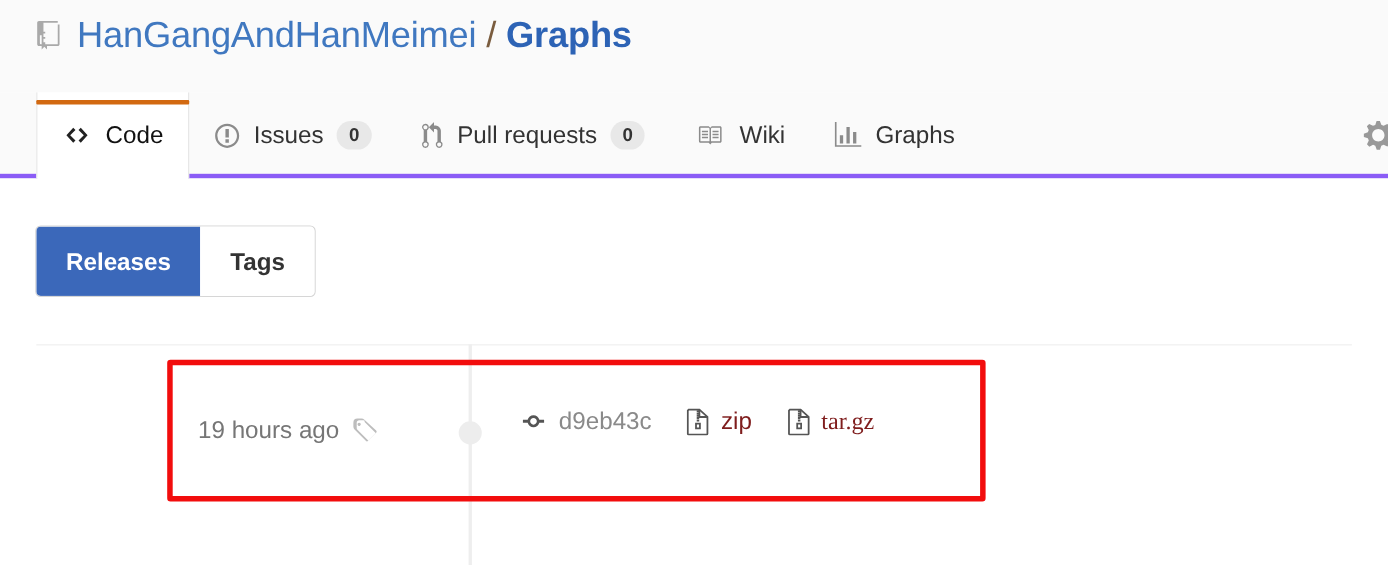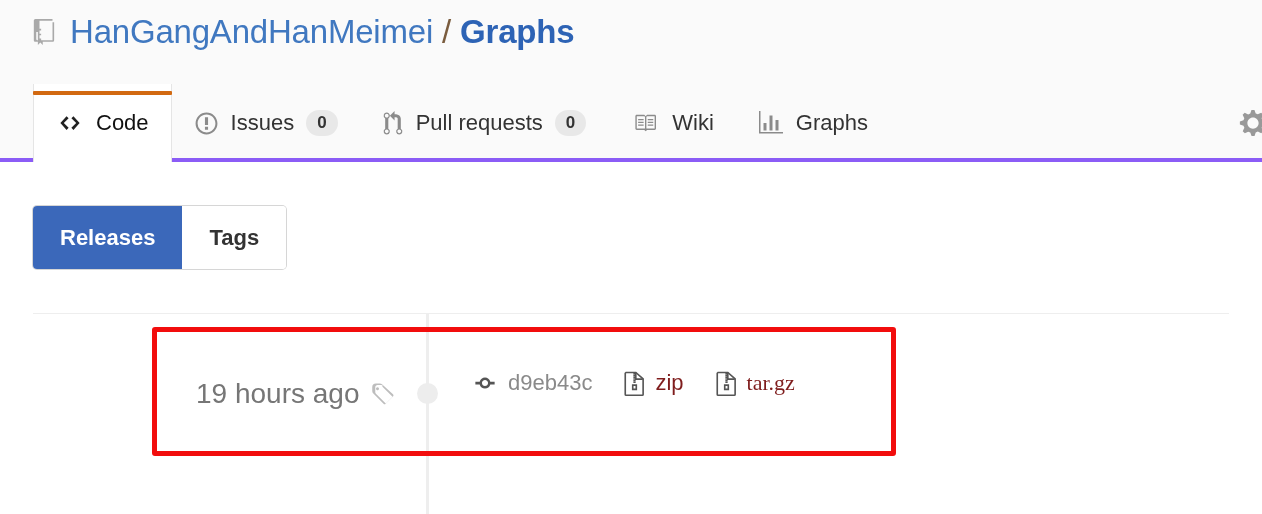--- a/index.html
+++ b/index.html
@@ -192,25 +192,25 @@
     left: 417px;
     top: 383px;
     width: 21px;
     height: 21px;
     border-radius: 50%;
     background: #ededed;
   }
 
   .release-meta {
     position: absolute;
-    left: 196px;
+    left: 180px;
     top: 378px;
     display: flex;
     align-items: center;
-    font-size: 28px;
+    font-size: 22px;
     color: #767676;
   }
   .release-meta .tag-icon {
     margin-left: 11px;
     color: #bdbdbd;
     display: block;
   }
 
   .release-body {
     position: absolute;

